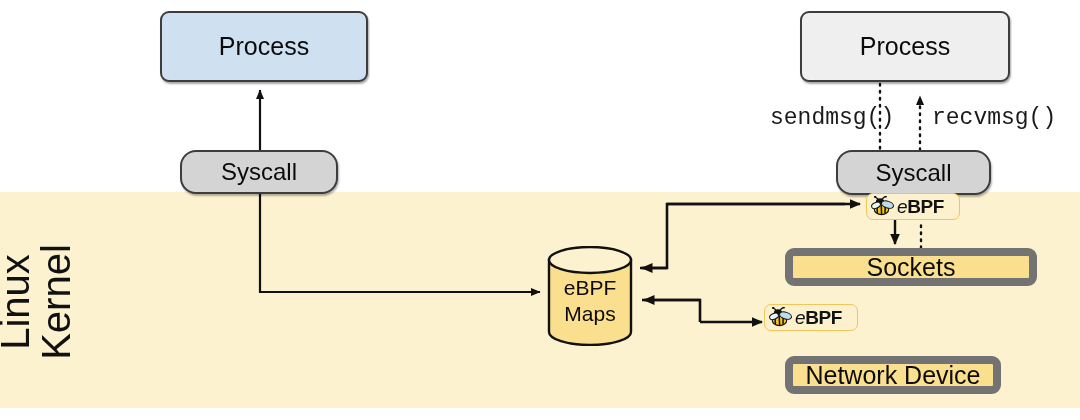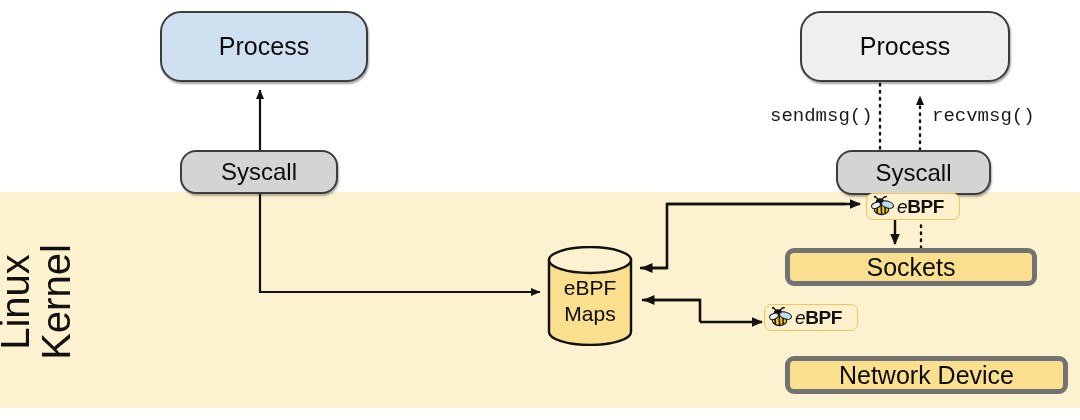--- a/index.html
+++ b/index.html
@@ -27,39 +27,39 @@
   }
   .kernel-label .kl-line { display:block; }
   .kernel-label .kl-stack {
     display:flex; flex-direction:column; align-items:center;
   }
 
   
   .box {
     position:absolute;
     display:flex; align-items:center; justify-content:center;
-    border-radius:21px;
+    border-radius:9px;
     font-size:25px; color:#0b0b0b;
     text-align:center;
   }
   .box-process-blue {
     background:#cfe0f1; border:2px solid #3d3d3d;
     box-shadow:1px 2px 2px rgba(0,0,0,.35);
   }
   .box-process-gray {
     background:#efefef; border:2px solid #3d3d3d;
     box-shadow:1px 2px 2px rgba(0,0,0,.35);
   }
   .box-syscall {
     background:#d4d4d4; border:2px solid #3d3d3d;
     border-radius:16px;
     box-shadow:1px 2px 2px rgba(0,0,0,.3);
   }
   .box-amber {
-    background:#fadf8e; border:5px solid #737373;
+    background:#fadf8e; border:8px solid #737373;
     border-radius:9px;
   }
 
   
   .cyl { position:absolute; }
   .cyl svg { display:block; }
   .cyl .cyl-text {
     position:absolute; left:0; top:0; width:100%; height:100%;
     display:flex; flex-direction:column; align-items:center; justify-content:center;
     font-size:21px; color:#0b0b0b; line-height:1.22; padding-top:9px;
@@ -82,21 +82,21 @@
     color:#111; white-space:nowrap;
     letter-spacing:-0.4px;
   }
   .ebpf-badge .ebpf-text .e { font-style:italic; font-weight:400; }
   .ebpf-badge .ebpf-text .bpf { font-weight:bold; }
 
   
   .callname {
     position:absolute;
     font-family:"Liberation Mono", monospace;
-    font-size:19px; color:#1a1a1a; white-space:nowrap;
+    font-size:23px; color:#1a1a1a; white-space:nowrap;
   }
 
   
   .wires { position:absolute; left:0; top:0; width:1080px; height:420px; pointer-events:none; }
 </style>
 </head>
 <body>
 
 <div id="stage">
 
@@ -202,17 +202,17 @@
       <ellipse cx="11.5" cy="13.2" rx="7.2" ry="5.4" fill="#f5c518" stroke="#111" stroke-width="1.1"></ellipse>
       <path d="M7,10.6 L7.4,17.3 M11.2,8.6 L11.6,18.3 M15.2,10.2 L15.0,17.0" stroke="#111" stroke-width="1.5" fill="none"></path>
       <ellipse cx="17.5" cy="8.6" rx="6.2" ry="3.4" fill="#bcdcf0" stroke="#111" stroke-width="1" transform="rotate(18 17.5 8.6)"></ellipse>
       <ellipse cx="6.0" cy="9.4" rx="4.6" ry="2.8" fill="#e8f3fb" stroke="#111" stroke-width="1" transform="rotate(-22 6 9.4)"></ellipse>
     </svg>
     <span class="ebpf-text" style="font-size:19px;">
       <span class="e">e</span><span class="bpf">BPF</span>
     </span>
   </div>
 
-  <div class="box box-amber" style="left:785px; top:356px; width:283px; height:38px;">
+  <div class="box box-amber" style="left:785px; top:356px; width:216px; height:38px;">
     <span>Network Device</span>
   </div>
 
 </div>
 
 </body></html>

